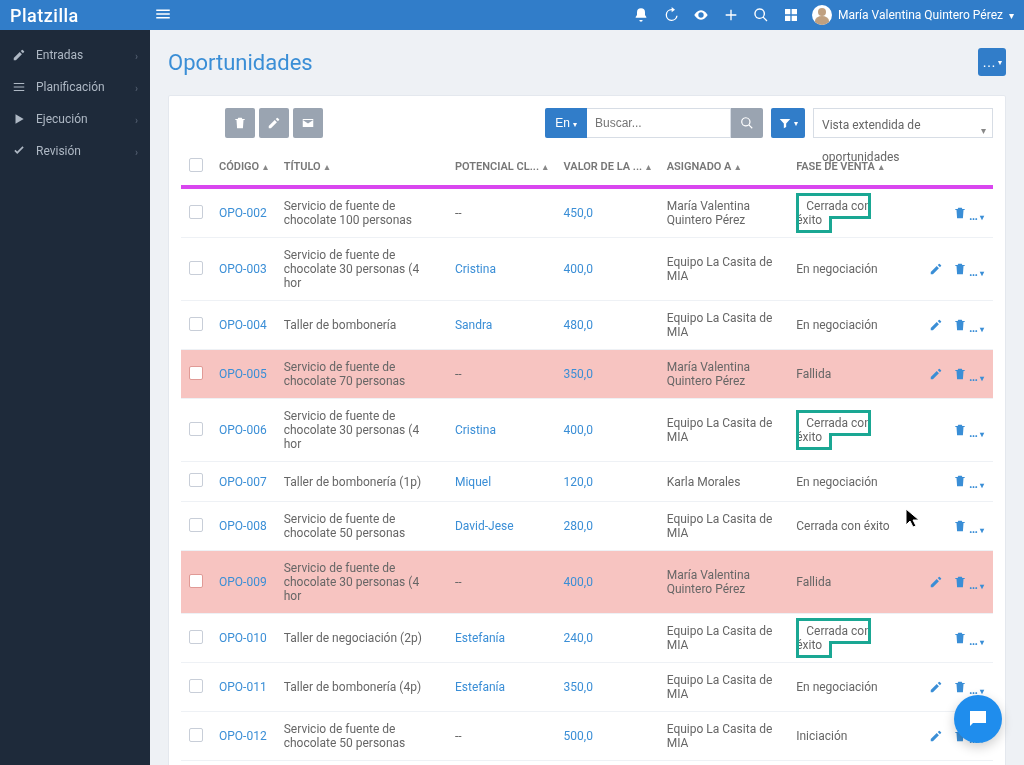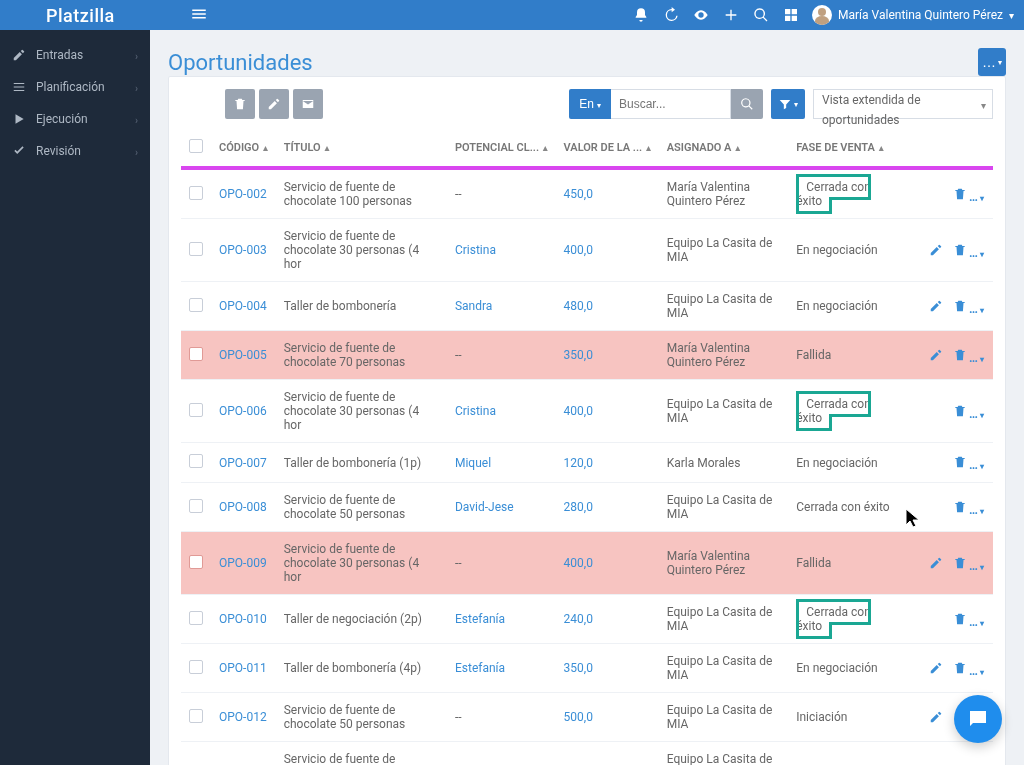--- a/index.html
+++ b/index.html
@@ -1,61 +1,61 @@
 <!DOCTYPE html>
 <html><head>
 <meta charset="utf-8">
 <style>
 * { box-sizing: border-box; margin: 0; padding: 0; }
 body { font-family: -apple-system, "Segoe UI", Roboto, Arial, sans-serif; font-size: 12px; color: #555; background: #eef1f5; width: 1024px; height: 765px; overflow: hidden; }
 
 
 .topbar { height: 30px; background: #317dc9; color: #fff; display: flex; align-items: center; padding: 0 10px; }
-.logo { font-size: 18px; font-weight: 500; width: 140px; letter-spacing: .5px; margin-left: 36px; }
+.logo { font-size: 18px; font-weight: 500; width: 140px; letter-spacing: .5px; }
 .ham { width: 26px; text-align:center; cursor:pointer; }
 .ham svg { width:18px; height:18px; fill:#fff; }
 .topbar .spacer { flex:1; }
 .topicon { width:30px; height:30px; display:flex; align-items:center; justify-content:center; cursor:pointer; }
 .topicon svg { width:16px; height:16px; fill:#fff; }
 .avatar { width:20px; height:20px; border-radius:50%; background:#fff; margin:0 6px; display:inline-block; position:relative; overflow:hidden; }
 .avatar::before { content:""; position:absolute; width:8px; height:8px; background:#c0a080; border-radius:50%; top:3px; left:6px; }
 .avatar::after { content:""; position:absolute; width:14px; height:10px; background:#c0a080; border-radius:50% 50% 0 0; top:11px; left:3px; }
 .uname { font-size:12px; }
 .caretw { margin-left:6px; font-size:10px; }
 
 
 .sidebar { position:absolute; top:30px; left:0; width:150px; bottom:0; background:#1e2a3a; color:#aeb8c4; }
 .side-item { display:flex; align-items:flex-end; height:32px; padding:0 12px; cursor:pointer; font-size:12px; }
 .side-item svg { width:14px; height:14px; fill:#aeb8c4; margin-right:10px; flex-shrink:0; }
 .side-item .chev { margin-left:auto; color:#5a6678; font-size:10px; }
 
 
 .main { position:absolute; top:30px; left:150px; right:0; bottom:0; padding:18px; overflow:auto; }
-.titlebar { display:flex; align-items:center; margin-bottom:0; }
+.titlebar { display:flex; align-items:center; margin-bottom:19px; }
 .pagetitle { color:#3a8ed6; font-size:22px; font-weight:400; }
 .titlebar .spacer { flex:1; }
 .createbtn { background:#26a655; color:#fff; border:none; border-radius:3px; padding:6px 10px; font-size:12px; cursor:pointer; display:flex; align-items:center; }
 .createbtn svg { width:10px; height:10px; fill:#fff; margin-right:6px; }
 .morebtn { background:#317dc9; color:#fff; border:none; border-radius:3px; width:28px; height:28px; margin-left:6px; cursor:pointer; font-size:14px; display:flex; align-items:center; justify-content:center; }
 .morebtn .cv { font-size:8px; margin-left:2px; }
 
 .panel { background:#fff; border:1px solid #e4e8ee; border-radius:2px; padding:12px 12px 18px; }
 
 .toolbar { display:flex; align-items:center; margin-bottom:10px;margin-left:44px; }
 .btnsq { width:30px; height:30px; background:#9aa4b1; color:#fff; border:none; border-radius:2px; margin-right:4px; display:flex; align-items:center; justify-content:center; cursor:pointer; }
 .btnsq svg { width:14px; height:14px; fill:#fff; }
 .langbtn { background:#317dc9; color:#fff; border:none; border-radius:2px 0 0 2px; height:30px; padding:0 10px; cursor:pointer; font-size:12px; }
 .langbtn .cv { font-size:8px; margin-left:3px; }
-.search { height:30px; border:1px solid #d7dde5; border-left:none; padding:0 8px; width:120px; font-size:12px; }
+.search { height:30px; border:1px solid #d7dde5; border-left:none; padding:0 8px; width:144px; font-size:12px; }
 .searchbtn { width:32px; height:30px; background:#9aa4b1; border:none; border-radius:0 2px 2px 0; cursor:pointer; display:flex; align-items:center; justify-content:center; }
 .searchbtn svg{ width:14px; height:14px; fill:#fff; }
 .filterbtn { width:34px; height:30px; background:#317dc9; border:none; border-radius:2px; margin:0 8px; cursor:pointer; display:flex; align-items:center; justify-content:center; }
 .filterbtn svg { width:14px; height:14px; fill:#fff; }
 .filterbtn .cv { color:#fff; font-size:8px; margin-left:2px; }
-.viewsel { height:30px; border:1px solid #d7dde5; background:#fff; padding:0 20px 0 8px; font-size:12px; color:#666; width:180px; position:relative; line-height:20px; cursor:pointer; }
+.viewsel { height:30px; border:1px solid #d7dde5; background:#fff; padding:0 20px 0 8px; font-size:12px; color:#666; width:180px; position:relative; line-height:32px; cursor:pointer; }
 .viewsel::after { content:"▾"; position:absolute; right:6px; top:6px; color:#888; font-size:10px; }
 
 
 table { width:100%; border-collapse:collapse; font-size:12px; }
 thead th { text-align:left; color:#777; font-weight:600; font-size:11px; text-transform:uppercase; padding:10px 8px; border-bottom:4px solid #d946ef; white-space:nowrap; }
 thead th .sortu { margin-left:4px; font-size:9px; color:#888; }
 tbody td { padding:10px 8px; border-bottom:1px solid #eef1f5; vertical-align:middle; color:#666; }
 tbody tr.failed { background:#f7c4c1; }
 .cb { width:14px; height:14px; border:1px solid #c8ced8; border-radius:2px; background:#fff; display:inline-block; cursor:pointer; }
 tr.failed .cb { border-color:#e09a96; }

